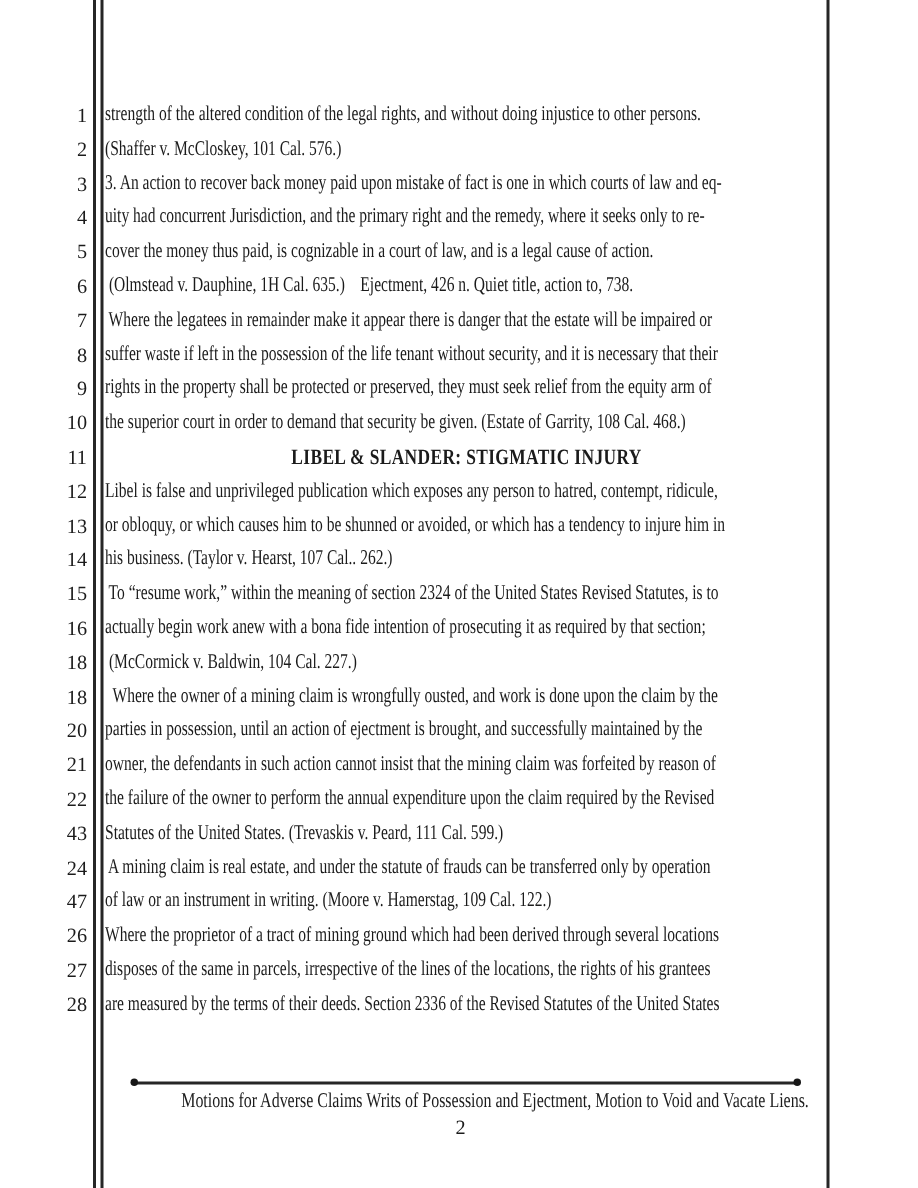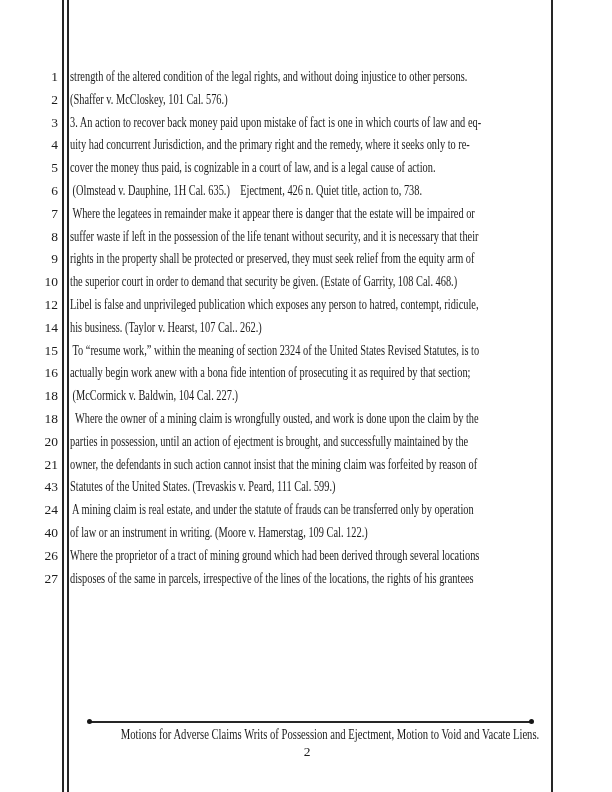--- a/index.html
+++ b/index.html
@@ -96,22 +96,30 @@
       </div>
       <div class="row">
         <span class="num">9</span>
         <span class="txt">rights in the property shall be protected or preserved, they must seek relief from the equity arm of</span>
       </div>
       <div class="row">
         <span class="num">10</span>
         <span class="txt">the superior court in order to demand that security be given. (Estate of Garrity, 108 Cal. 468.)</span>
       </div>
       <div class="row">
+        <span class="num">11</span>
+        <span class="txt heading">LIBEL &amp; SLANDER: STIGMATIC INJURY</span>
+      </div>
+      <div class="row">
         <span class="num">12</span>
         <span class="txt">Libel is false and unprivileged publication which exposes any person to hatred, contempt, ridicule,</span>
+      </div>
+      <div class="row">
+        <span class="num">13</span>
+        <span class="txt">or obloquy, or which causes him to be shunned or avoided, or which has a tendency to injure him in</span>
       </div>
       <div class="row">
         <span class="num">14</span>
         <span class="txt">his business. (Taylor v. Hearst, 107 Cal.. 262.)</span>
       </div>
       <div class="row">
         <span class="num">15</span>
         <span class="txt"> To “resume work,” within the meaning of section 2324 of the United States Revised Statutes, is to</span>
       </div>
       <div class="row">
@@ -128,38 +136,46 @@
       </div>
       <div class="row">
         <span class="num">20</span>
         <span class="txt">parties in possession, until an action of ejectment is brought, and successfully maintained by the</span>
       </div>
       <div class="row">
         <span class="num">21</span>
         <span class="txt">owner, the defendants in such action cannot insist that the mining claim was forfeited by reason of</span>
       </div>
       <div class="row">
+        <span class="num">22</span>
+        <span class="txt">the failure of the owner to perform the annual expenditure upon the claim required by the Revised</span>
+      </div>
+      <div class="row">
         <span class="num">43</span>
         <span class="txt">Statutes of the United States. (Trevaskis v. Peard, 111 Cal. 599.)</span>
       </div>
       <div class="row">
         <span class="num">24</span>
         <span class="txt"> A mining claim is real estate, and under the statute of frauds can be transferred only by operation</span>
       </div>
       <div class="row">
-        <span class="num">40</span>
+        <span class="num">47</span>
         <span class="txt">of law or an instrument in writing. (Moore v. Hamerstag, 109 Cal. 122.)</span>
       </div>
       <div class="row">
         <span class="num">26</span>
         <span class="txt">Where the proprietor of a tract of mining ground which had been derived through several locations</span>
       </div>
       <div class="row">
         <span class="num">27</span>
         <span class="txt">disposes of the same in parcels, irrespective of the lines of the locations, the rights of his grantees</span>
+      </div>
+      <div class="row">
+        <span class="num">28</span>
+        <span class="txt">are measured by the terms of their deeds. Section 2336 of the Revised Statutes of the United States</span>
       </div>
     </div>
 
   <div class="footer-rule">
     <span class="dot left"></span>
     <span class="dot right"></span>
   </div>
 
   <div class="footer-title">Motions for Adverse Claims Writs of Possession and Ejectment, Motion to Void and Vacate Liens.</div>
 

